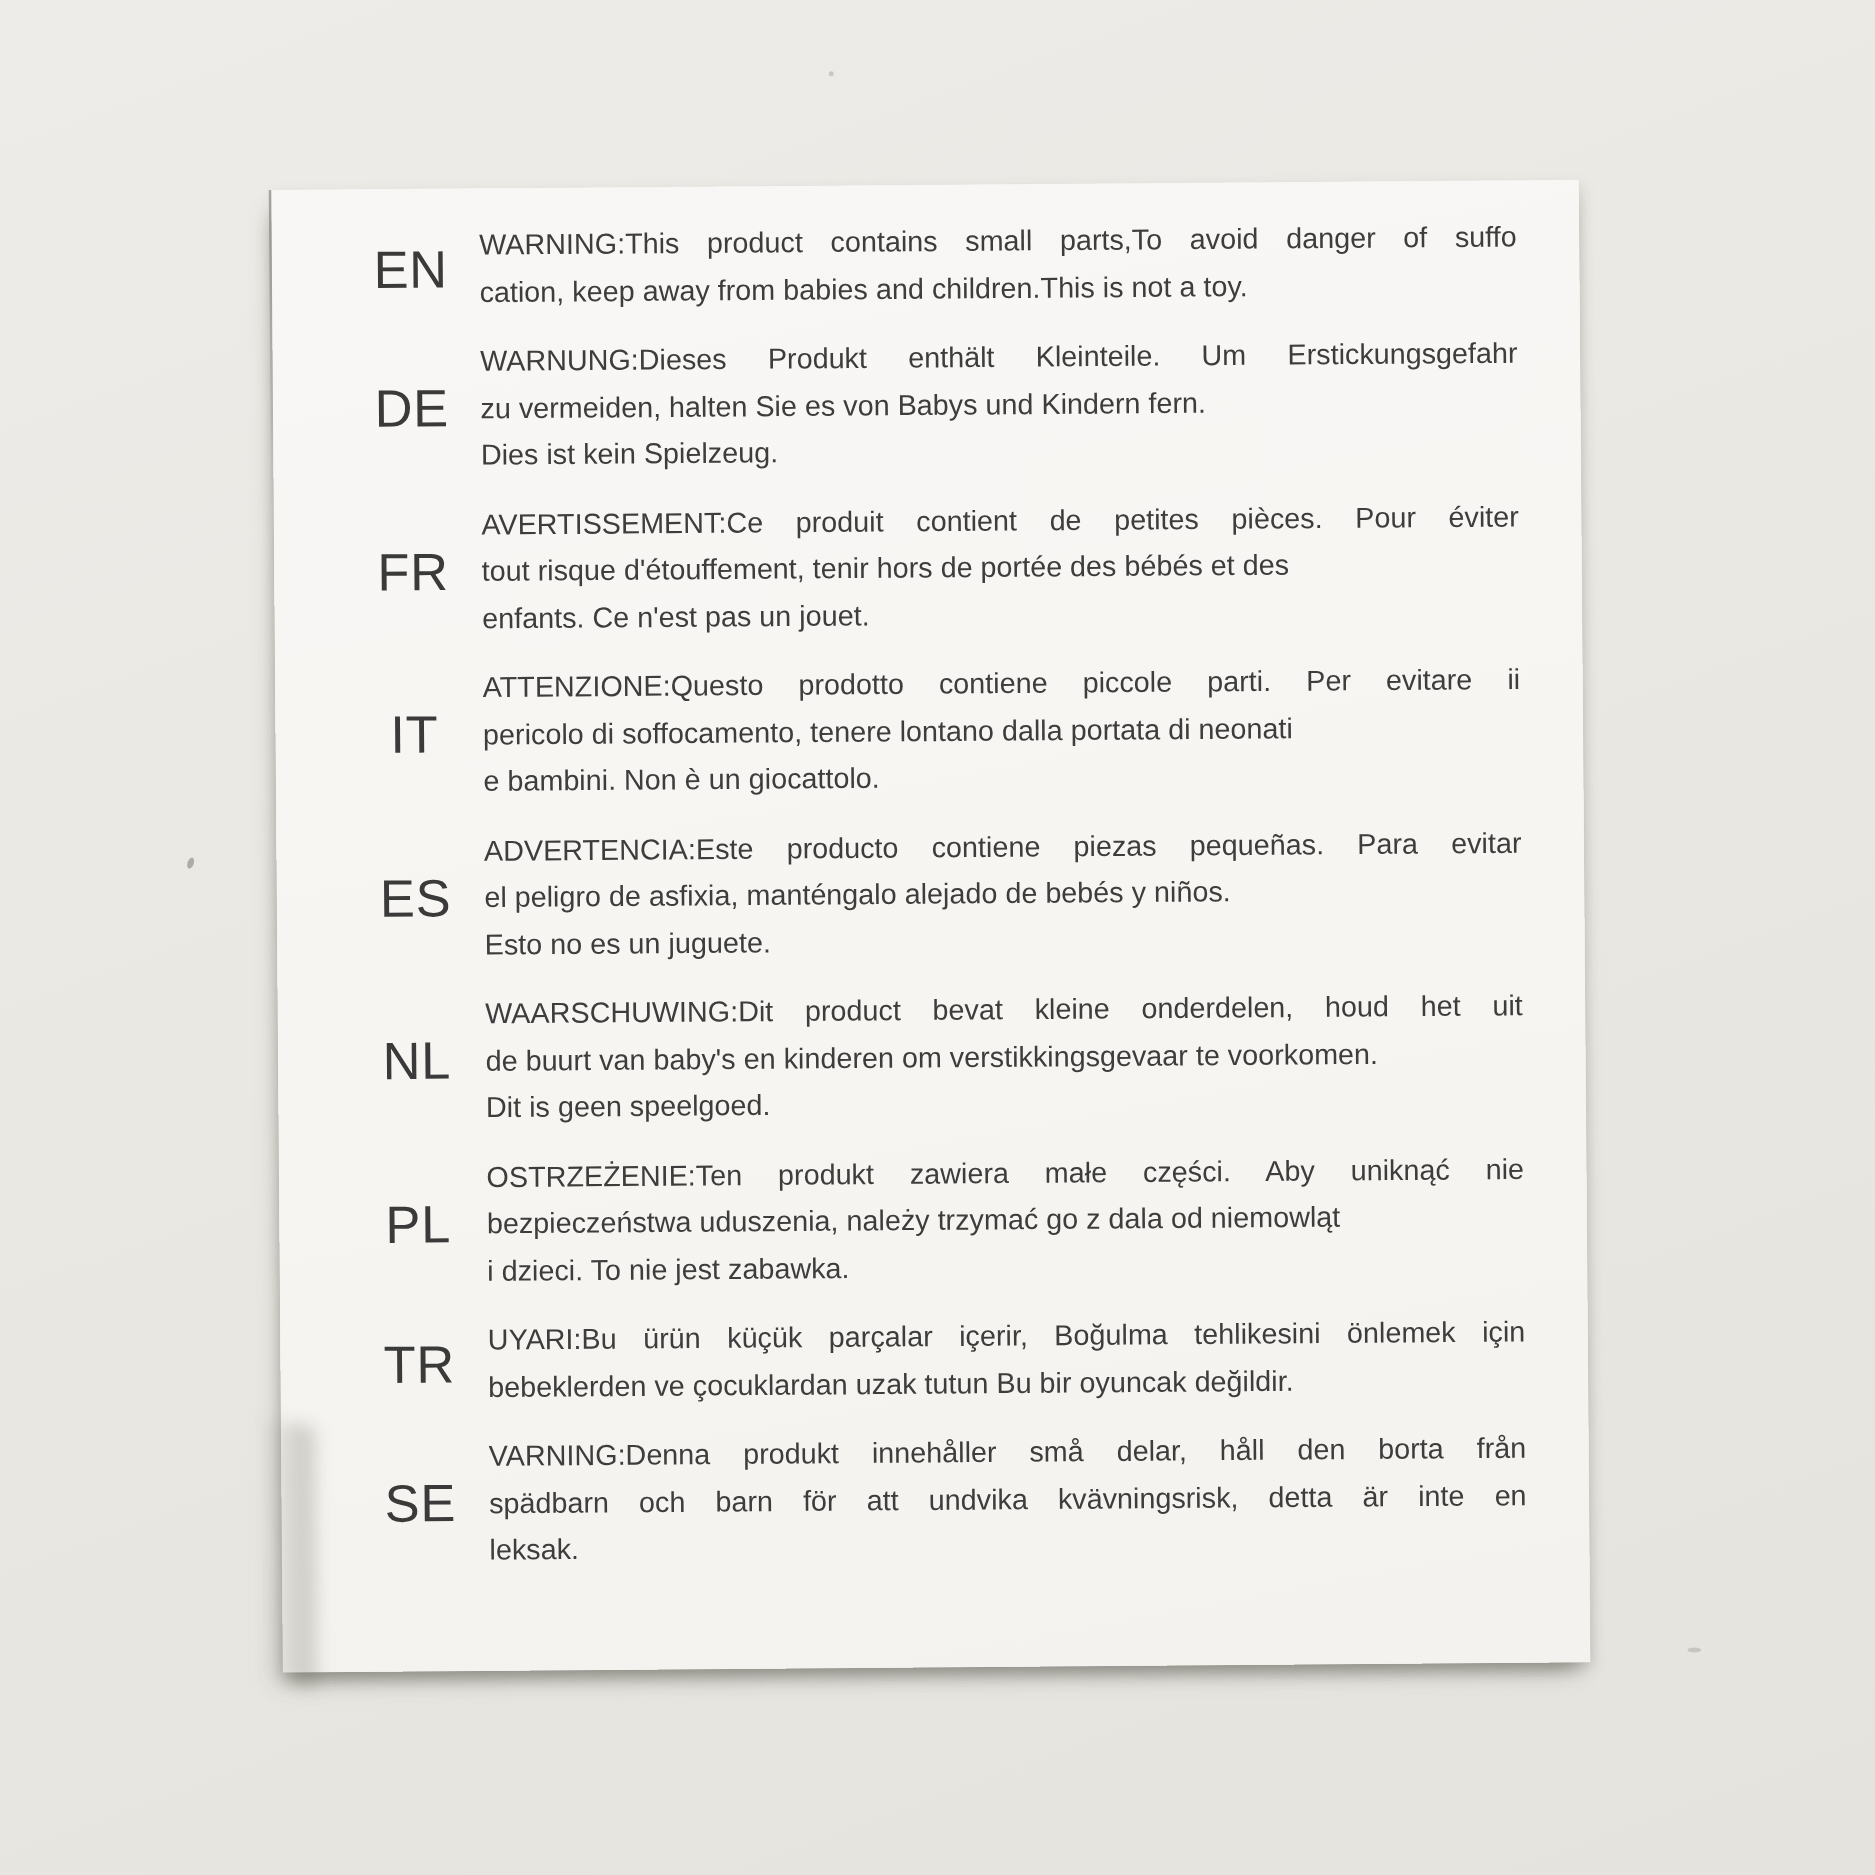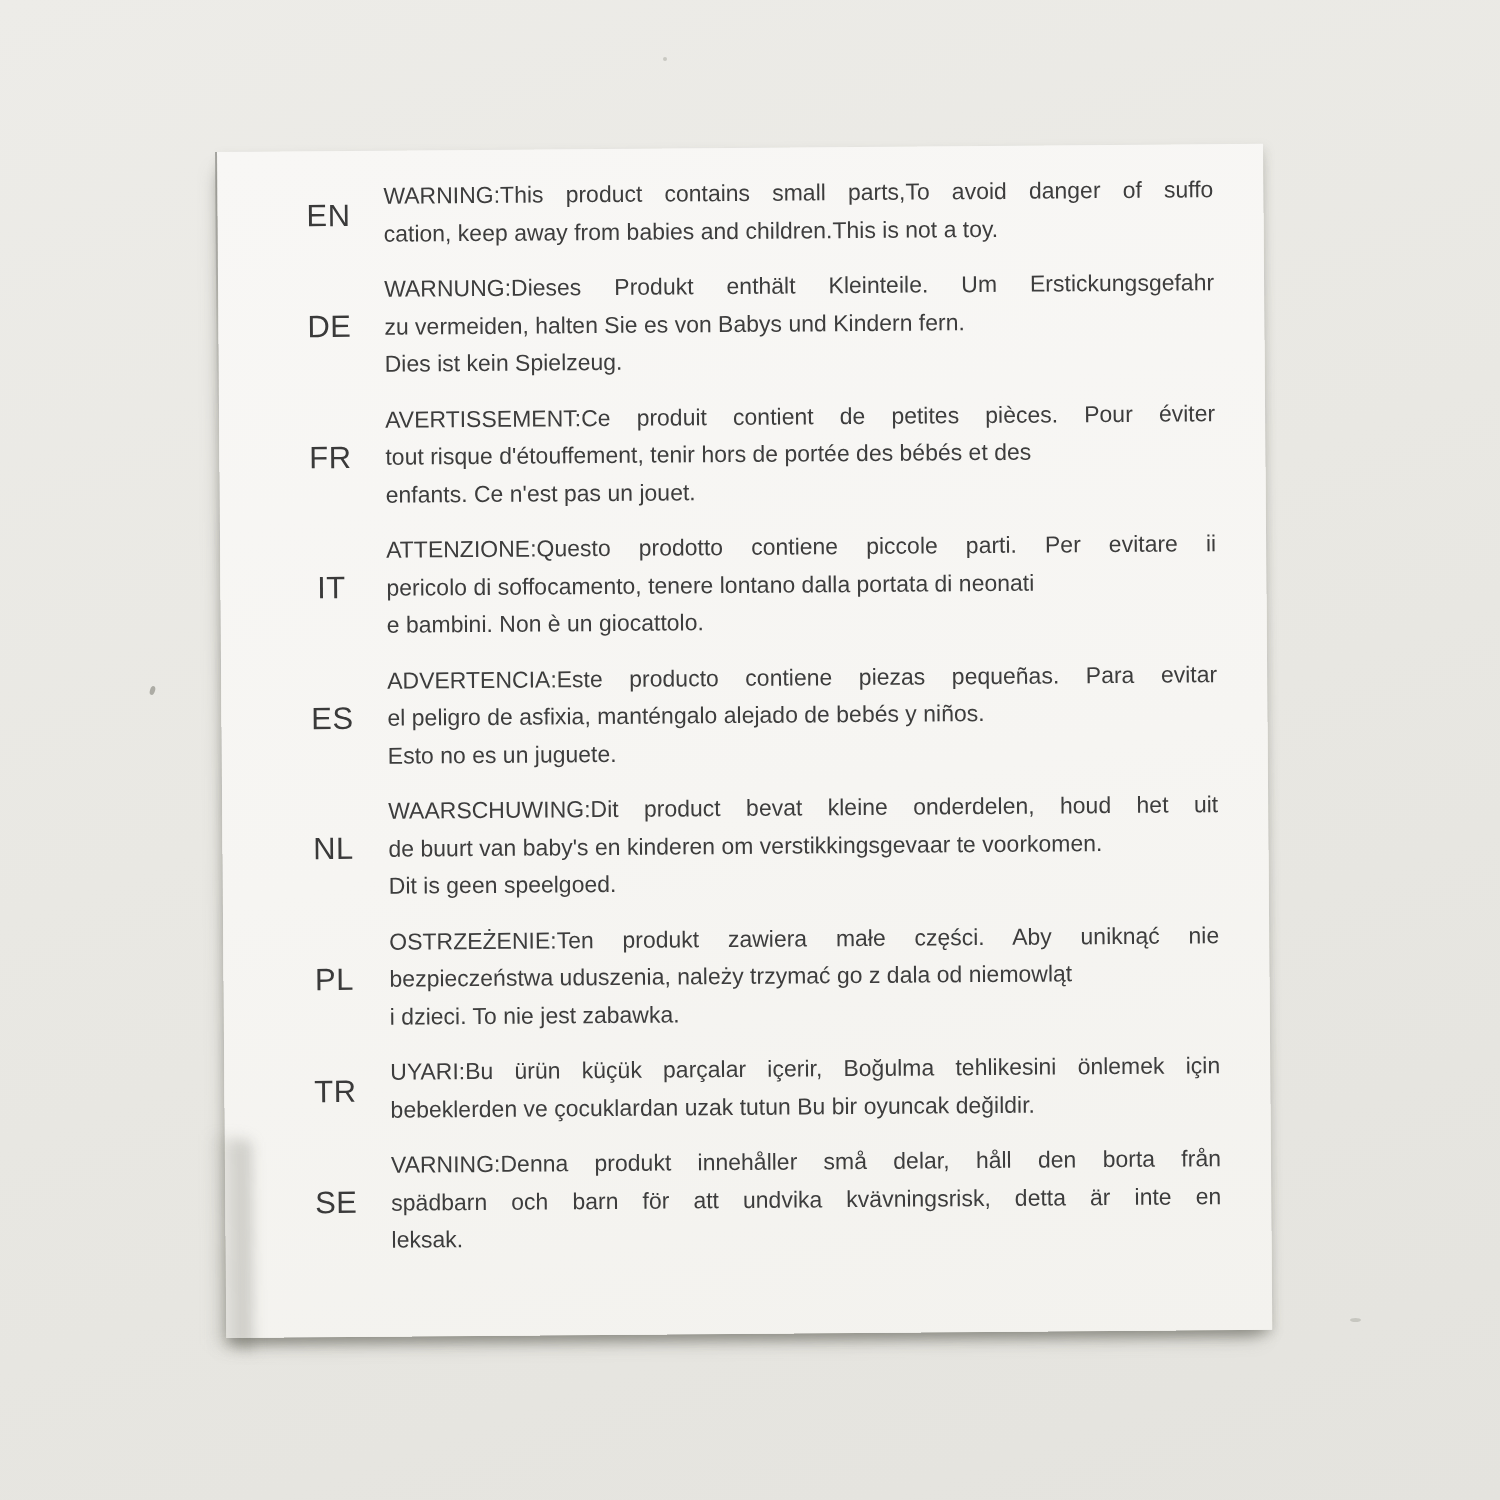--- a/index.html
+++ b/index.html
@@ -56,21 +56,21 @@
 
   .block{
     display:flex;
     align-items:center;
     margin-bottom:18px;
   }
   .code{
     width:110px;
     margin-left:56px;
     text-align:center;
-    font-size:31px;
+    font-size:42px;
     letter-spacing:0.5px;
     color:#3a3a3a;
     flex:0 0 auto;
   }
   .txt{
     width:830px;
     font-size:23px;
     line-height:37.5px;
     color:var(--ink);
     flex:0 0 auto;

